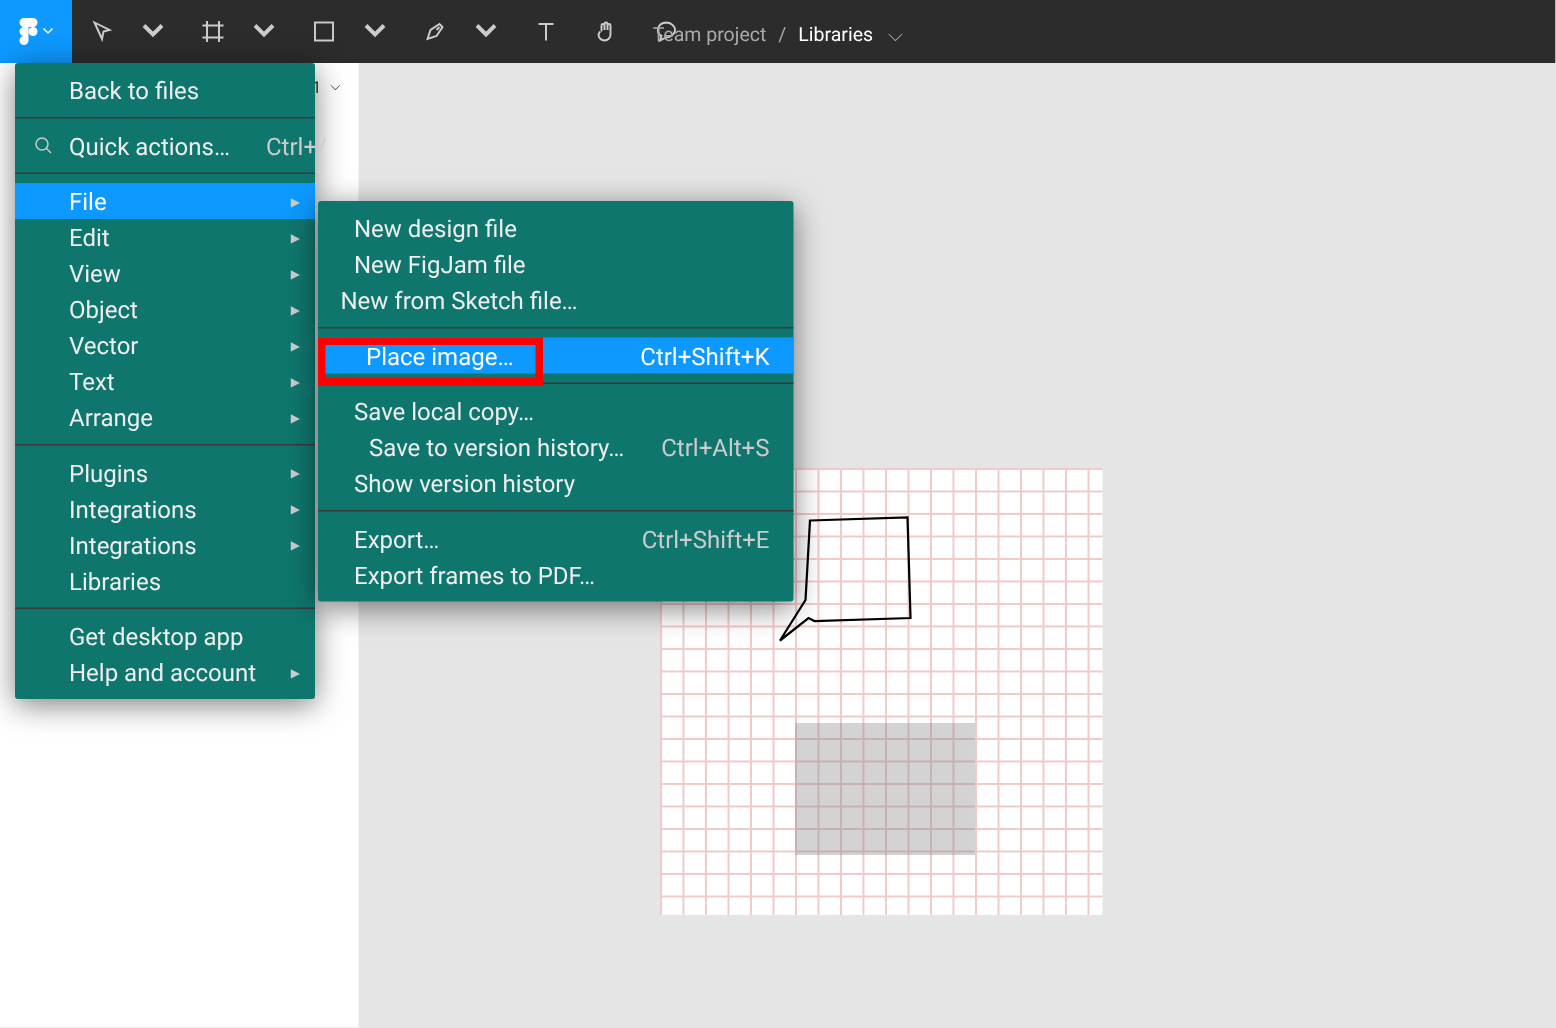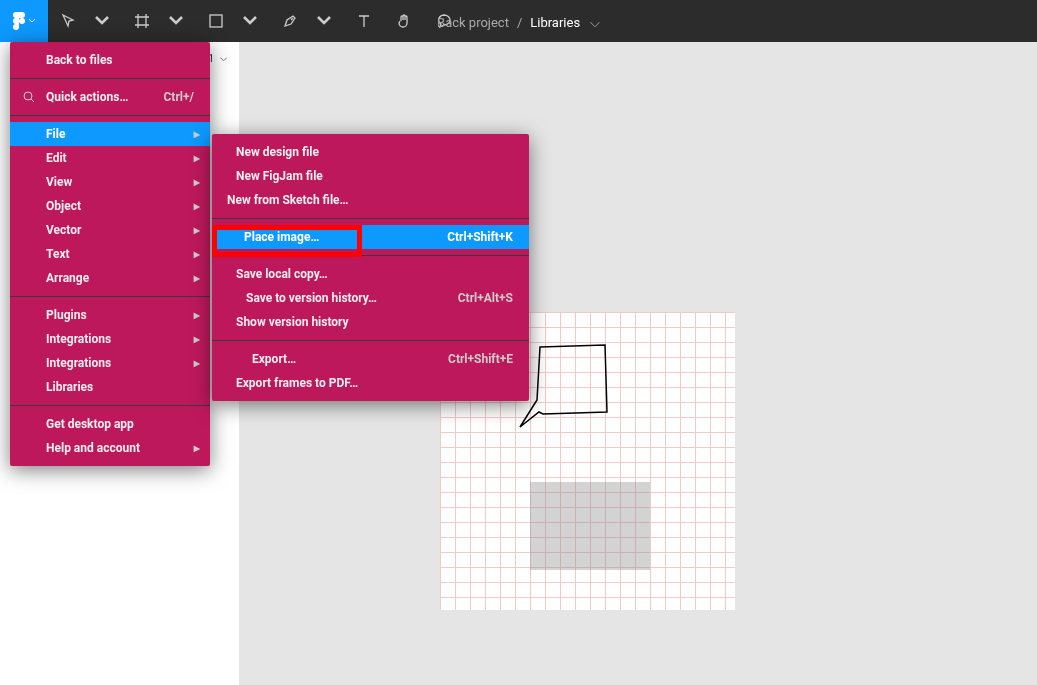--- a/index.html
+++ b/index.html
@@ -27,21 +27,21 @@
 
   
   .canvas { position: absolute; top: 42px; left: 240px; right: 0; bottom: 0; background: #e5e5e5; }
   .artboard-label { position: absolute; left: 240px; top: 254px; font-size: 11px; color: #888; }
   .artboard { position: absolute; left: 200px; top: 270px; width: 295px; height: 298px; background: #fff;
               background-image: linear-gradient(#f2c9c9 1px, transparent 1px), linear-gradient(90deg, #f2c9c9 1px, transparent 1px);
               background-size: 15px 15px; }
   .grayrect { position: absolute; left: 90px; top: 170px; width: 120px; height: 88px; background: rgba(130,130,130,0.35); }
 
   
-  .menu { position: absolute; background: #be185d; color: #eee; font-size: 12px; border-radius: 2px; box-shadow: 0 4px 20px rgba(0,0,0,0.5); padding: 6px 0; font-weight: bold; }
+  .menu { position: absolute; background: #0f766e; color: #eee; font-size: 16px; border-radius: 2px; box-shadow: 0 4px 20px rgba(0,0,0,0.5); padding: 6px 0; }
   .menu .item { display: flex; align-items: center; height: 24px; padding: 0 16px 0 36px; white-space: nowrap; position: relative; }
   .menu .item .rshort { margin-left: auto; padding-left: 24px; color: #ccc; }
   .menu .item.arrow::after { content: "▶"; font-size: 8px; position: absolute; right: 10px; color:#ccc; }
   .menu .sep { height: 1px; background: #3a3a3a; margin: 6px 0; }
   .menu .item.highlight { background: #0d99ff; color: #fff; align-items: center; }
   .menu .item.highlight .rshort { color:#fff; }
   .menu .item .licon { position:absolute; left:12px; width:14px; height:14px; }
 
   #menu-main { top: 42px; left: 10px; width: 200px; }
   #menu-file { top: 134px; left: 212px; width: 317px; }
@@ -116,21 +116,21 @@
           <path d="M5 8V4a1 1 0 0 1 2 0v3 M7 7V3a1 1 0 0 1 2 0v4 M9 7V4a1 1 0 0 1 2 0v4 M11 8v2a4 4 0 0 1-8 0l1-2"></path>
         </svg>
     </div>
     <div class="tool-btn">
       <svg viewBox="0 0 16 16">
           <path d="M8 2a6 5 0 0 1 0 10l-4 2 1-3a6 5 0 0 1 3-9z"></path>
         </svg>
     </div>
 
     <div class="title-area">
-      <span class="title-team">Back project</span>
+      <span class="title-team">Team project</span>
       <span class="title-sep">/</span>
       <span class="title-file">Libraries</span>
       <span class="title-chev">⌵</span>
     </div>
   </div>
 
   <div class="leftpanel">
     <div class="pagebar">
       <span class="spacer"></span>
       <span>1</span>
@@ -225,21 +225,21 @@
         <span>Save local copy…</span>
       </div>
     <div class="item" style="padding-left:34px">
       <span>Save to version history…</span>
         <span class="rshort">Ctrl+Alt+S</span>
     </div>
     <div class="item" style="padding-left:24px">
         <span>Show version history</span>
       </div>
     <div class="sep"></div>
-    <div class="item" style="padding-left:40px">
+    <div class="item" style="padding-left:24px">
       <span>Export…</span>
         <span class="rshort">Ctrl+Shift+E</span>
     </div>
     <div class="item" style="padding-left:24px">
         <span>Export frames to PDF…</span>
       </div>
   </div>
 
   <div class="redbox" id="redbox1"></div>
 

